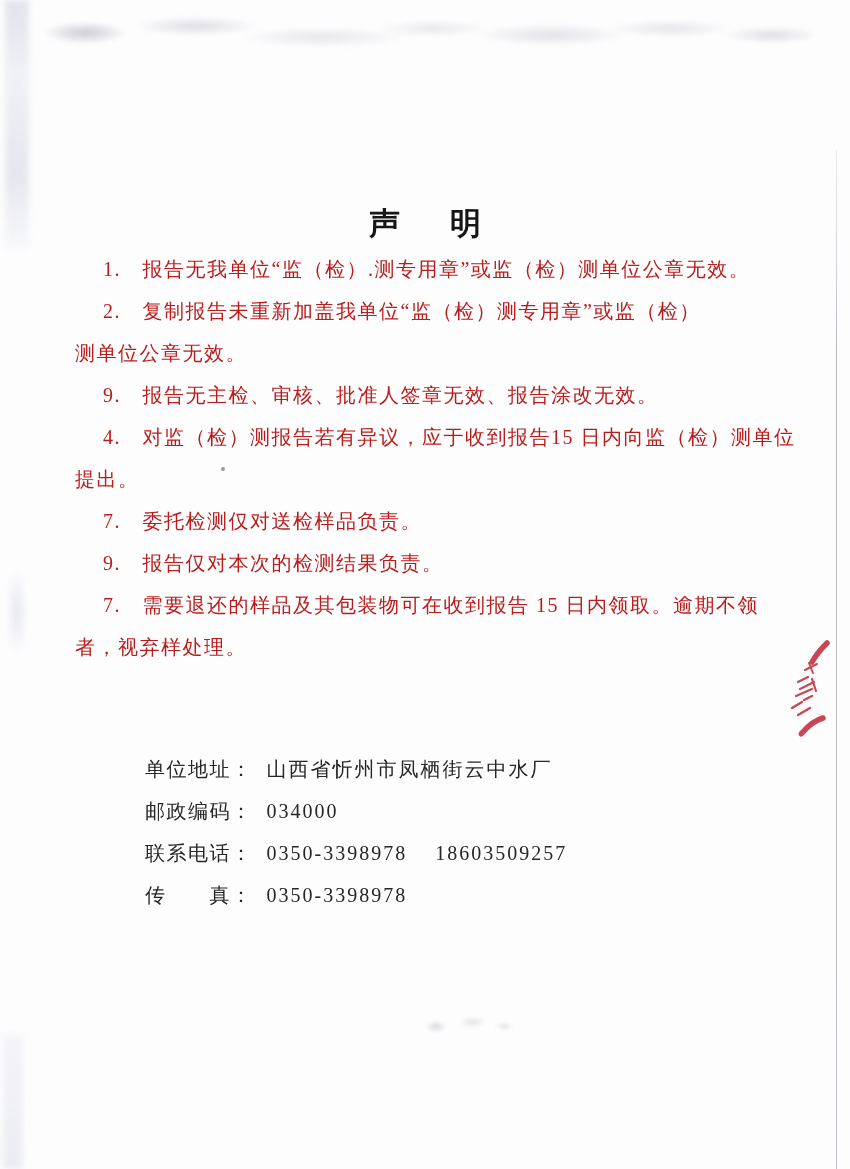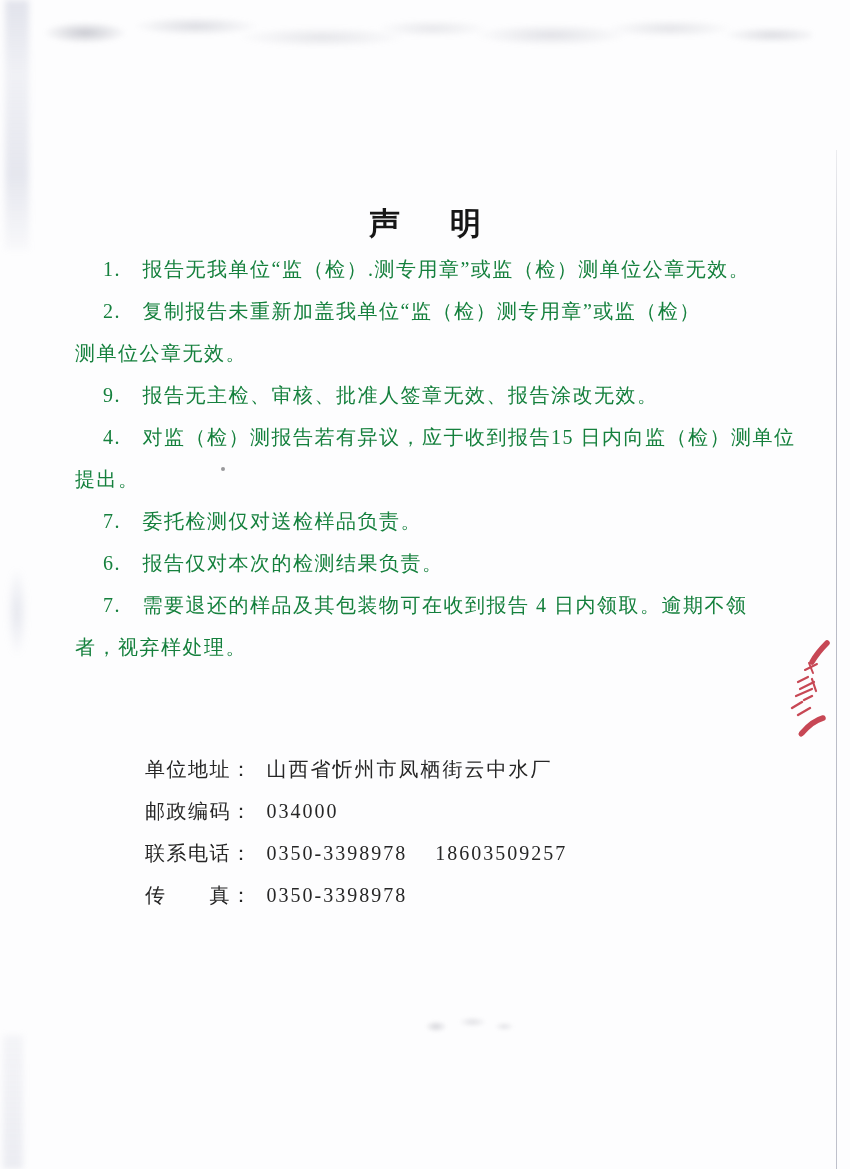--- a/index.html
+++ b/index.html
@@ -64,21 +64,21 @@
     margin-top:204px;
     display:flex;justify-content:center;align-items:center;gap:50px;
     height:40px;
     font-family:"Liberation Sans","DejaVu Sans",sans-serif;
     font-weight:700;font-size:31px;color:#161616;
   }
   .body-block{margin:4px 0 0 75px;width:716px;}
   .line{
     height:42px;line-height:42px;
     font-size:20px;letter-spacing:1.5px;
-    white-space:pre;color:#15803d;
+    white-space:pre;color:#b91c1c;
   }
   .line.first{text-indent:28px;}
   .contact-block{margin:38px 0 0 105px;}
   .contact-row{height:42px;line-height:42px;font-size:20px;white-space:pre;color:#262626;}
   .contact-label{letter-spacing:1.5px;text-align:center;}
   .contact-value{letter-spacing:2px;margin-left:14px;}
 </style>
 </head>
 <body>
 
@@ -117,22 +117,22 @@
     </div>
 
     <div class="body-block">
       <div class="line first">1.　报告无我单位“监（检）.测专用章”或监（检）测单位公章无效。</div>
       <div class="line first">2.　复制报告未重新加盖我单位“监（检）测专用章”或监（检）</div>
       <div class="line">测单位公章无效。</div>
       <div class="line first">9.　报告无主检、审核、批准人签章无效、报告涂改无效。</div>
       <div class="line first">4.　对监（检）测报告若有异议，应于收到报告15 日内向监（检）测单位</div>
       <div class="line">提出。</div>
       <div class="line first">7.　委托检测仅对送检样品负责。</div>
-      <div class="line first">6.　报告仅对本次的检测结果负责。</div>
-      <div class="line first">7.　需要退还的样品及其包装物可在收到报告 4 日内领取。逾期不领</div>
+      <div class="line first">9.　报告仅对本次的检测结果负责。</div>
+      <div class="line first">7.　需要退还的样品及其包装物可在收到报告 15 日内领取。逾期不领</div>
       <div class="line">者，视弃样处理。</div>
     </div>
 
     <div class="contact-block">
       <div class="contact-row">
         <span class="contact-label">单位地址：</span><span class="contact-value">山西省忻州市凤栖街云中水厂</span>
       </div>
       <div class="contact-row">
         <span class="contact-label">邮政编码：</span><span class="contact-value">034000</span>
       </div>

